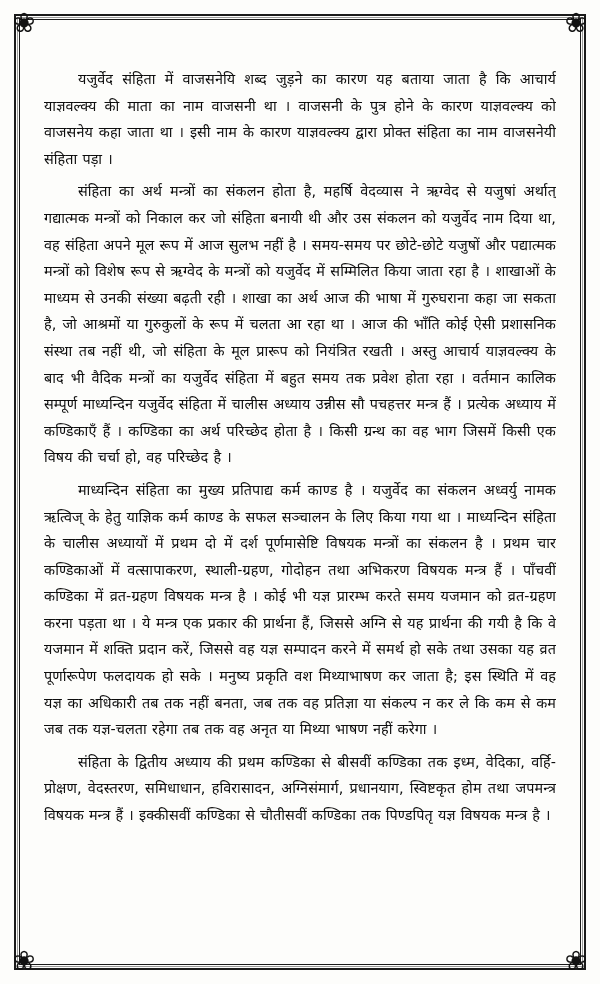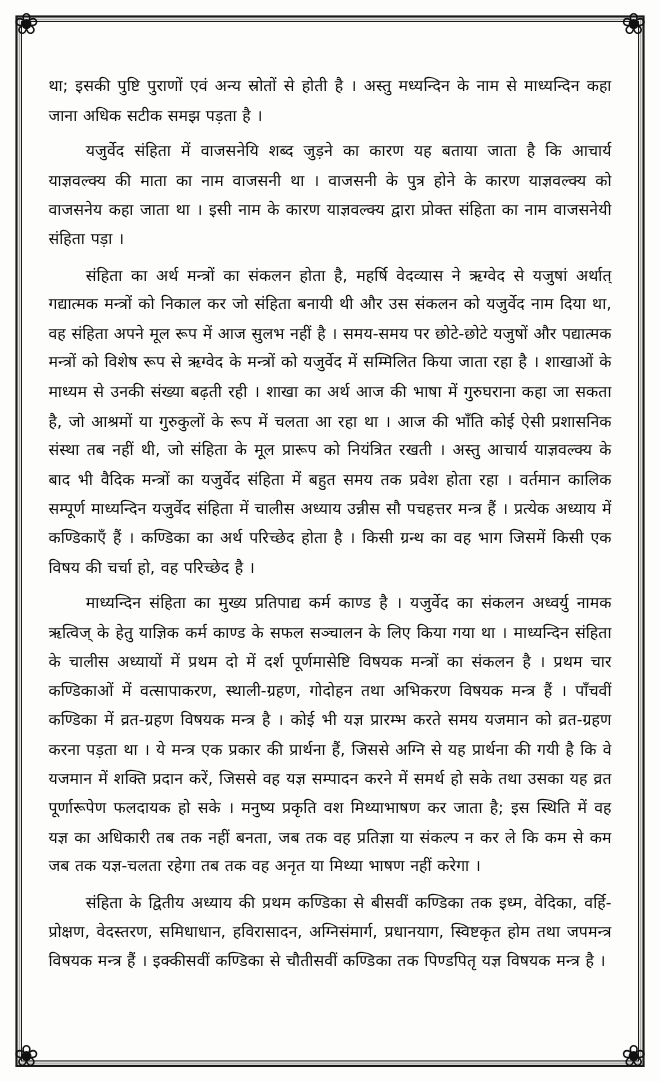--- a/index.html
+++ b/index.html
@@ -102,20 +102,19 @@
   <div class="frame-outer"></div>
   <div class="frame-band"></div>
   <div class="frame-inner"></div>
 
   <div class="corner tl">❀</div>
   <div class="corner tr">❀</div>
   <div class="corner bl">❀</div>
   <div class="corner br">❀</div>
 
   <div class="content">
-    <p class="para">था; इसकी पुष्टि पुराणों एवं अन्य स्रोतों से होती है । अस्तु मध्यन्दिन के नाम से माध्यन्दिन कहा जाना अधिक सटीक समझ पड़ता है ।</p>
     <p class="para indent">यजुर्वेद संहिता में वाजसनेयि शब्द जुड़ने का कारण यह बताया जाता है कि आचार्य याज्ञवल्क्य की माता का नाम वाजसनी था । वाजसनी के पुत्र होने के कारण याज्ञवल्क्य को वाजसनेय कहा जाता था । इसी नाम के कारण याज्ञवल्क्य द्वारा प्रोक्त संहिता का नाम वाजसनेयी संहिता पड़ा ।</p>
     <p class="para indent">संहिता का अर्थ मन्त्रों का संकलन होता है, महर्षि वेदव्यास ने ऋग्वेद से यजुषां अर्थात् गद्यात्मक मन्त्रों को निकाल कर जो संहिता बनायी थी और उस संकलन को यजुर्वेद नाम दिया था, वह संहिता अपने मूल रूप में आज सुलभ नहीं है । समय-समय पर छोटे-छोटे यजुषों और पद्यात्मक मन्त्रों को विशेष रूप से ऋग्वेद के मन्त्रों को यजुर्वेद में सम्मिलित किया जाता रहा है । शाखाओं के माध्यम से उनकी संख्या बढ़ती रही । शाखा का अर्थ आज की भाषा में गुरुघराना कहा जा सकता है, जो आश्रमों या गुरुकुलों के रूप में चलता आ रहा था । आज की भाँति कोई ऐसी प्रशासनिक संस्था तब नहीं थी, जो संहिता के मूल प्रारूप को नियंत्रित रखती । अस्तु आचार्य याज्ञवल्क्य के बाद भी वैदिक मन्त्रों का यजुर्वेद संहिता में बहुत समय तक प्रवेश होता रहा । वर्तमान कालिक सम्पूर्ण माध्यन्दिन यजुर्वेद संहिता में चालीस अध्याय उन्नीस सौ पचहत्तर मन्त्र हैं । प्रत्येक अध्याय में कण्डिकाएँ हैं । कण्डिका का अर्थ परिच्छेद होता है । किसी ग्रन्थ का वह भाग जिसमें किसी एक विषय की चर्चा हो, वह परिच्छेद है ।</p>
     <p class="para indent">माध्यन्दिन संहिता का मुख्य प्रतिपाद्य कर्म काण्ड है । यजुर्वेद का संकलन अध्वर्यु नामक ऋत्विज् के हेतु याज्ञिक कर्म काण्ड के सफल सञ्चालन के लिए किया गया था । माध्यन्दिन संहिता के चालीस अध्यायों में प्रथम दो में दर्श पूर्णमासेष्टि विषयक मन्त्रों का संकलन है । प्रथम चार कण्डिकाओं में वत्सापाकरण, स्थाली-ग्रहण, गोदोहन तथा अभिकरण विषयक मन्त्र हैं । पाँचवीं कण्डिका में व्रत-ग्रहण विषयक मन्त्र है । कोई भी यज्ञ प्रारम्भ करते समय यजमान को व्रत-ग्रहण करना पड़ता था । ये मन्त्र एक प्रकार की प्रार्थना हैं, जिससे अग्नि से यह प्रार्थना की गयी है कि वे यजमान में शक्ति प्रदान करें, जिससे वह यज्ञ सम्पादन करने में समर्थ हो सके तथा उसका यह व्रत पूर्णारूपेण फलदायक हो सके । मनुष्य प्रकृति वश मिथ्याभाषण कर जाता है; इस स्थिति में वह यज्ञ का अधिकारी तब तक नहीं बनता, जब तक वह प्रतिज्ञा या संकल्प न कर ले कि कम से कम जब तक यज्ञ-चलता रहेगा तब तक वह अनृत या मिथ्या भाषण नहीं करेगा ।</p>
     <p class="para indent">संहिता के द्वितीय अध्याय की प्रथम कण्डिका से बीसवीं कण्डिका तक इध्म, वेदिका, वर्हि-प्रोक्षण, वेदस्तरण, समिधाधान, हविरासादन, अग्निसंमार्ग, प्रधानयाग, स्विष्टकृत होम तथा जपमन्त्र विषयक मन्त्र हैं । इक्कीसवीं कण्डिका से चौतीसवीं कण्डिका तक पिण्डपितृ यज्ञ विषयक मन्त्र है ।</p>
   </div>
 
 </div>
 
 </body></html>

